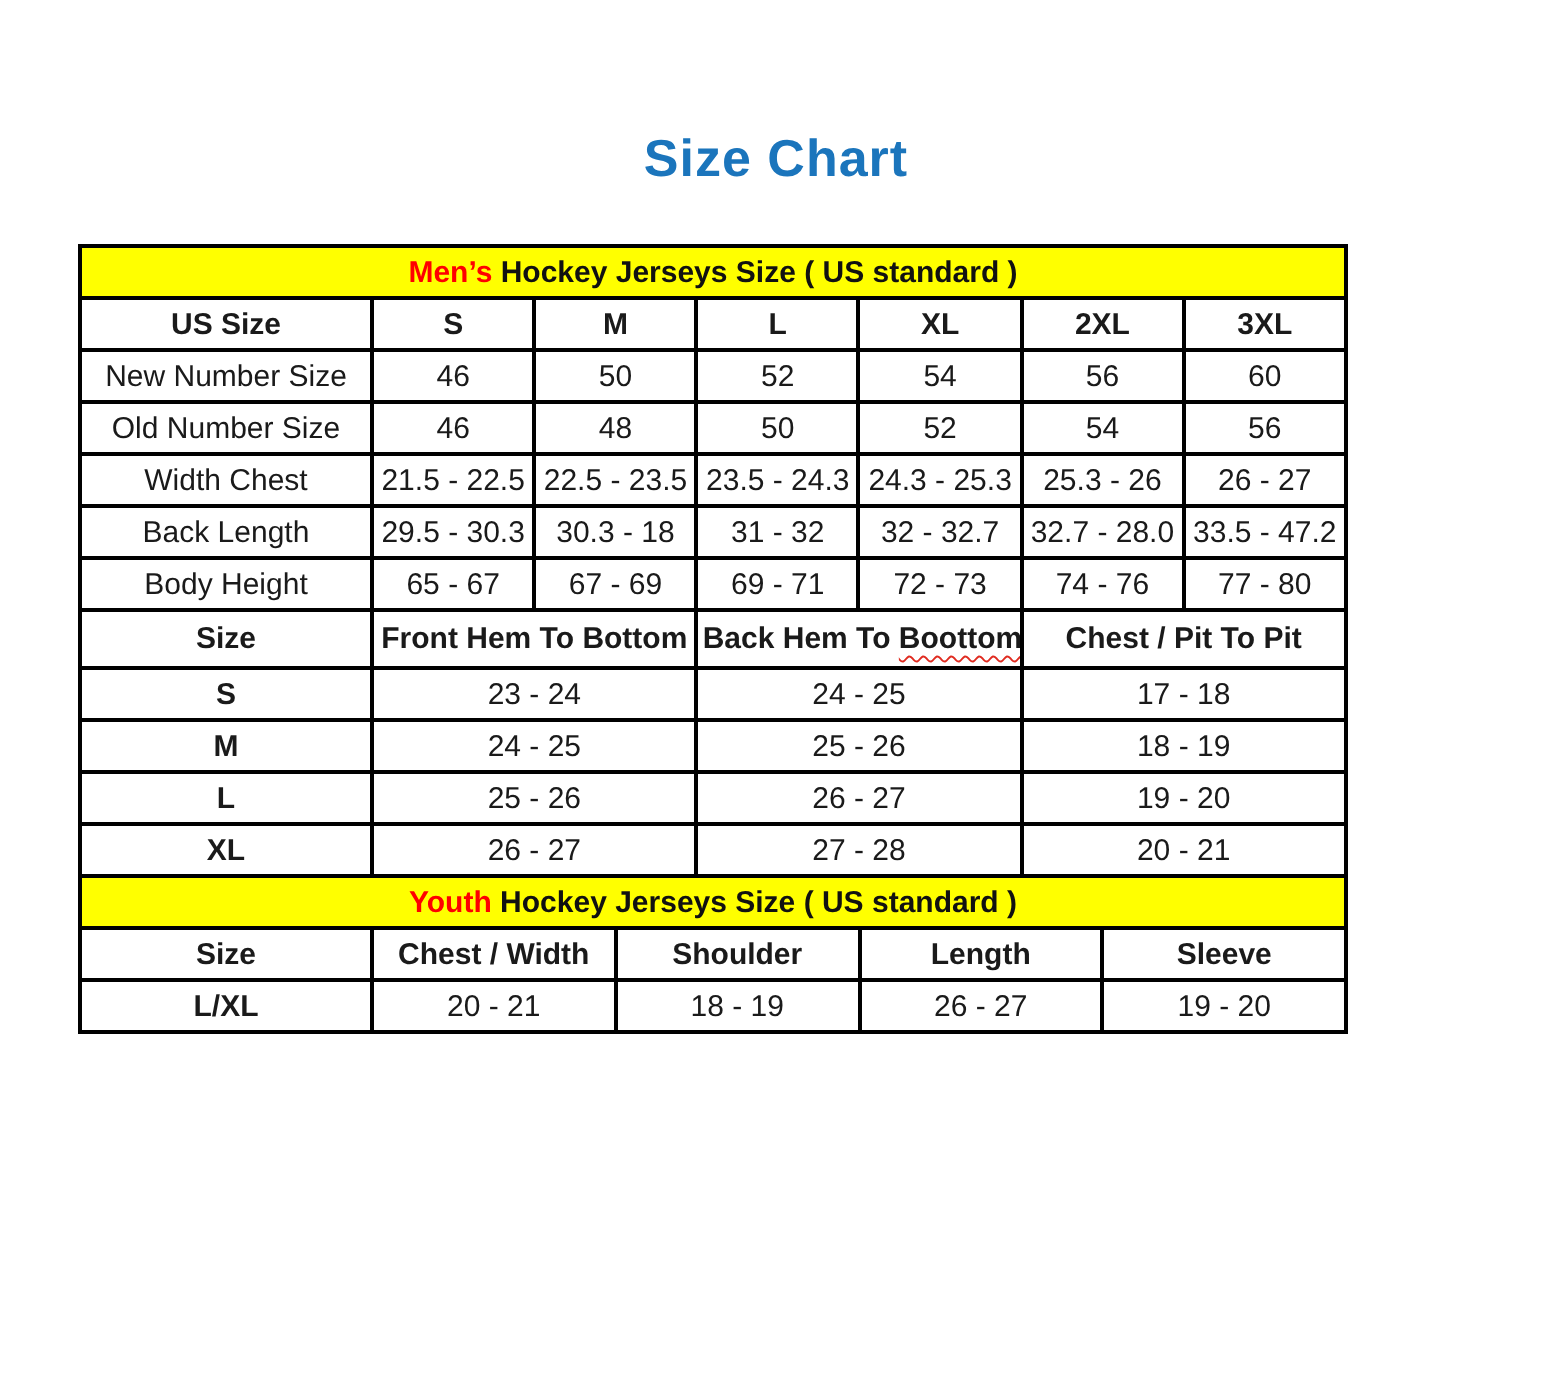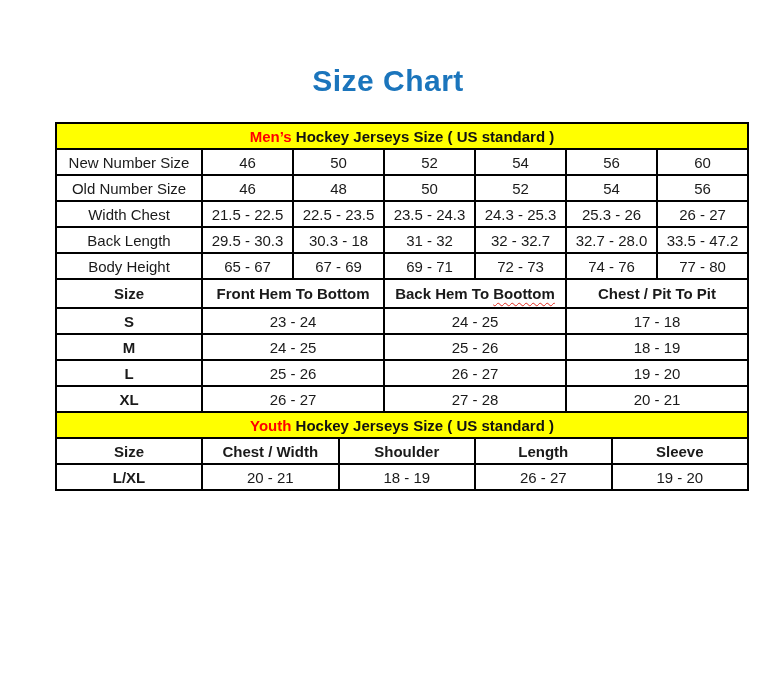--- a/index.html
+++ b/index.html
@@ -7,26 +7,26 @@
   body {
     width: 776px; height: 692px;
     background: #ffffff;
     font-family: "Liberation Sans", sans-serif;
     color: #1a1a1a;
   }
   .sheet { position: relative; width: 776px; height: 692px; overflow: hidden; }
   .title {
     position: absolute; top: 64px; left: 0; width: 776px;
     margin: 0; text-align: center;
-    font-size: 30px; font-weight: bold; letter-spacing: 0.5px;
+    font-size: 26px; font-weight: bold; letter-spacing: 0.5px;
     color: var(--title-blue, #1B75BC);
   }
   .tables { position: absolute; left: 39px; top: 122px; width: 694px; }
   table.sec {
-    width: 694px; border-collapse: collapse; table-layout: fixed; margin-left: 16px;
+    width: 635px; border-collapse: collapse; table-layout: fixed;
   }
   table.sec + table.sec { margin-top: -2px; }
   table.sec th, table.sec td {
     border: 2px solid var(--border-black, #000);
     text-align: center; vertical-align: middle;
     padding: 0 2px; overflow: hidden; white-space: nowrap;
   }
   th.banner {
     background: var(--band-yellow, #FFFF00);
     height: 36px; font-size: 17px; font-weight: bold; color: #111;
@@ -58,20 +58,29 @@
           <col>
           <col>
           <col>
           <col>
           <col>
           <col>
         </colgroup>
         <tbody>
           <tr>
             <th colspan="7" class="banner"><span class="hl">Men’s</span><span> Hockey Jerseys Size ( US standard )</span></th>
+          </tr>
+          <tr class="head">
+            <th>US Size</th>
+            <th>S</th>
+            <th>M</th>
+            <th>L</th>
+            <th>XL</th>
+            <th>2XL</th>
+            <th>3XL</th>
           </tr>
           <tr>
             <td class="row-label">New Number Size</td>
             <td>46</td>
             <td>50</td>
             <td>52</td>
             <td>54</td>
             <td>56</td>
             <td>60</td>
           </tr>

